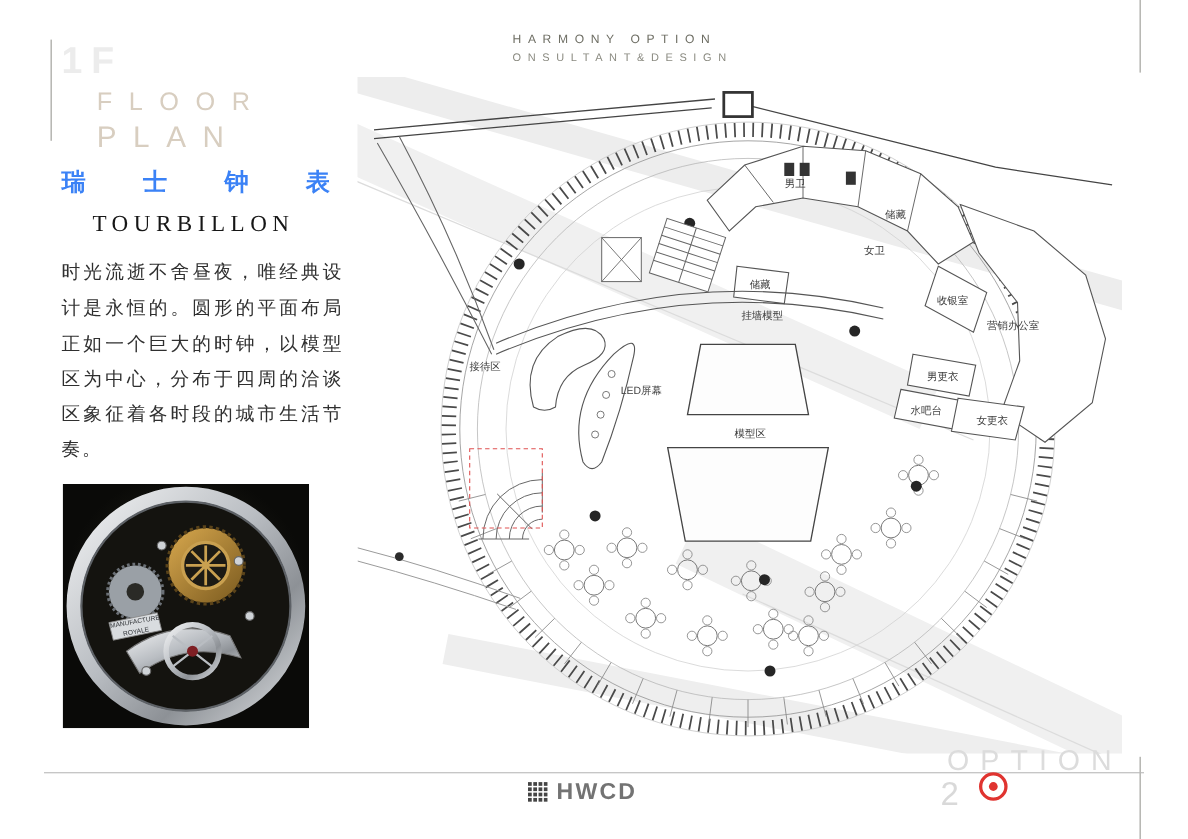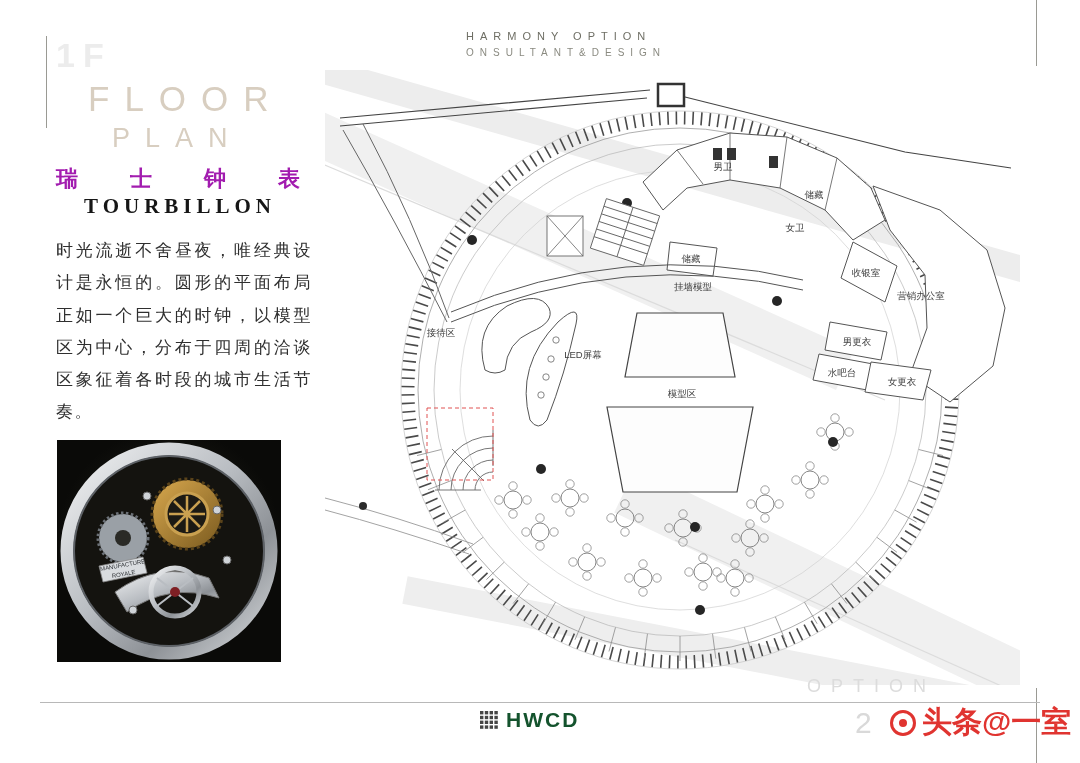--- a/index.html
+++ b/index.html
@@ -11,44 +11,44 @@
   #vline-right-bottom{left:1036px;top:688px;height:75px;}
 
   
   .header{position:absolute;left:466px;top:30px;color:#6e6e64;}
   .header .h1{font-size:11px;letter-spacing:6px;}
   .header .h2{font-size:10px;letter-spacing:6px;margin-top:5px;color:#8a8a80;}
 
   
   .sidebar{position:absolute;left:56px;top:36px;width:262px;}
   .floor-num{font-size:34px;letter-spacing:8px;color:#ececec;font-weight:bold;}
-  .floor-word{font-size:35px;letter-spacing:15px;color:#d8cec0;margin-top:4px;margin-left:32px;}
-  .plan-word{font-size:27px;letter-spacing:15px;color:#d8cec0;margin-top:4px;margin-left:56px;}
+  .floor-word{font-size:23px;letter-spacing:15px;color:#d8cec0;margin-top:4px;margin-left:32px;}
+  .plan-word{font-size:27px;letter-spacing:15px;color:#d8cec0;margin-top:4px;margin-left:32px;}
   .cn-heading{font-family:"Liberation Serif","DejaVu Serif",serif;font-weight:bold;
               font-size:22px;letter-spacing:7px;color:#1d1d1d;margin-top:18px;}
   .cn-heading2{font-family:"Liberation Serif","DejaVu Serif",serif;font-weight:bold;
-               font-size:22px;color:#a21caf;margin-top:10px;letter-spacing:52px;
+               font-size:22px;color:#3b82f6;margin-top:10px;letter-spacing:52px;
                margin-right:-52px;white-space:nowrap;}
-  .en-heading{font-family:"Liberation Serif","DejaVu Serif",serif;font-weight:bold;
-              font-size:21px;letter-spacing:5px;color:#161616;margin-left:28px;}
+  .en-heading{font-family:"Liberation Serif","DejaVu Serif",serif;font-weight:normal;
+              font-size:21px;letter-spacing:5px;color:#161616;margin-top:10px;margin-left:28px;}
   .paragraph{font-family:"Liberation Serif","DejaVu Serif",serif;font-size:17px;line-height:1.9;
              letter-spacing:1.5px;color:#2f2f2f;text-align:justify;margin-top:16px;width:256px;}
 
   
   .watch{position:absolute;left:57px;top:440px;width:224px;height:222px;}
 
   
   .plan{position:absolute;left:325px;top:70px;width:695px;height:615px;}
   .lbl{font-size:9.5px;fill:#3d3d3d;font-family:"Liberation Sans","DejaVu Sans",sans-serif;}
 
   
   .footer-line{position:absolute;left:40px;top:702px;width:1000px;height:1px;background:#b8b8b8;}
   .logo{position:absolute;left:480px;top:708px;display:flex;align-items:center;gap:8px;}
-  .logo-text{font-size:21px;font-weight:bold;letter-spacing:2px;color:#14532d;}
-  .option-label{position:absolute;left:807px;top:676px;font-size:18px;letter-spacing:10px;color:#dcdcdc;}
+  .logo-text{font-size:21px;font-weight:bold;letter-spacing:2px;color:#737373;}
+  .option-label{position:absolute;left:861px;top:676px;font-size:26px;letter-spacing:10px;color:#dcdcdc;}
   .option-number{position:absolute;left:855px;top:706px;font-size:30px;color:#d9d9d9;}
   .watermark{position:absolute;left:890px;top:702px;display:flex;align-items:center;gap:6px;z-index:5;}
   .wm-icon{width:26px;height:26px;border-radius:50%;background:#ffffff;border:3px solid #e03430;
            box-sizing:border-box;position:relative;}
   .wm-icon::after{content:"";position:absolute;left:6px;top:6px;width:8px;height:8px;border-radius:50%;background:#e03430;}
   .wm-text{font-size:30px;font-weight:bold;color:#e03430;font-family:"Liberation Sans",sans-serif;}
 </style>
 </head>
 <body>
 
@@ -339,14 +339,13 @@
     </g>
   </svg>
   <span class="logo-text">HWCD</span>
 </div>
 
 <div class="option-label">OPTION</div>
 <div class="option-number">2</div>
 
 <div class="watermark">
   <span class="wm-icon"></span>
-  <span class="wm-text">头条@一室</span>
 </div>
 
 </body></html>

